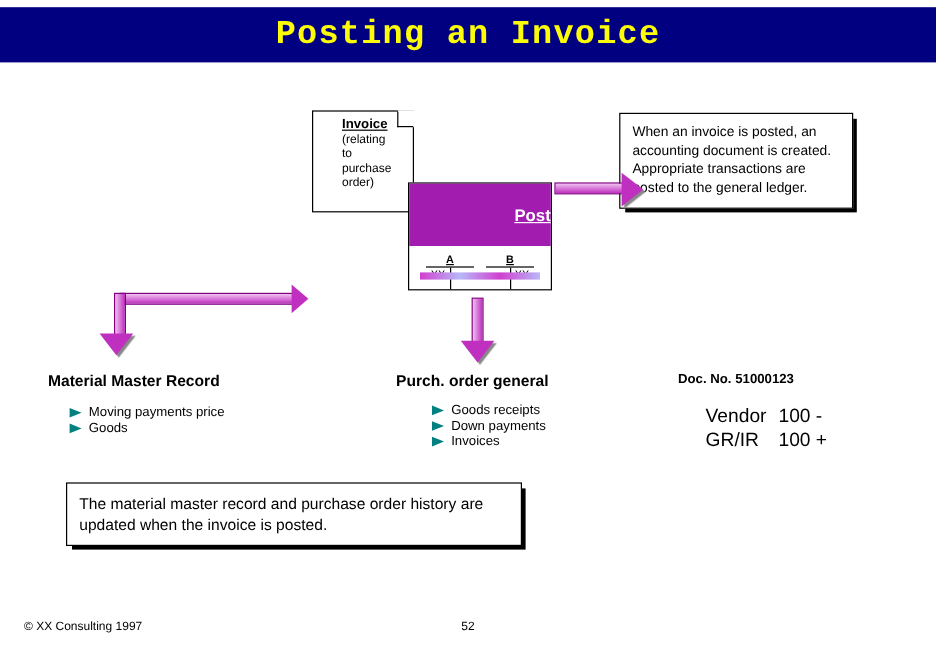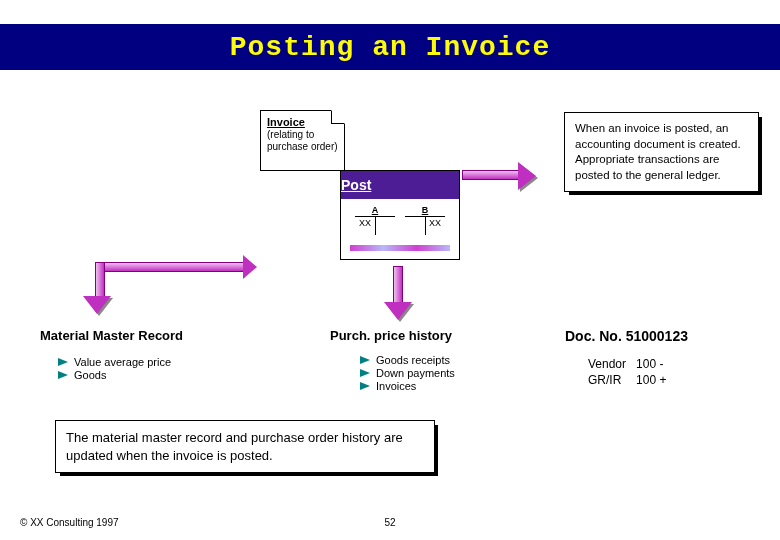--- a/index.html
+++ b/index.html
@@ -1,46 +1,46 @@
 <!DOCTYPE html>
 <html><head>
 <meta charset="utf-8">
 <style>
   * { box-sizing: border-box; margin: 0; padding: 0; }
   body { width: 780px; height: 540px; font-family: Arial, sans-serif; font-size: 12px; color: #000; background: #fff; position: relative; }
-  .title-bar { background: #000080; height: 46px; display: flex; align-items: center; justify-content: center; margin-top: 24px; }
+  .title-bar { background: #000080; height: 46px; display: flex; align-items: center; justify-content: center; margin-top: 6px; }
   .title-text { color: #fcfc08; font-size: 28px; font-family: "Courier New", monospace; font-weight: bold; letter-spacing: 1px; }
   .canvas { position: relative; width: 780px; height: 440px; }
   .shadow-box { position: absolute; border: 1px solid #000; background: #fff; padding: 8px 10px; }
   .shadow-box::after { content: ""; position: absolute; top: 4px; left: 4px; right: -4px; bottom: -4px; background: #000; z-index: -1; }
-  .invoice-doc { position: absolute; left: 260px; top: 40px; width: 85px; height: 61px; border: 1px solid #000; background: #fff; padding: 5px 6px; font-size: 10px; line-height: 1.2; }
+  .invoice-doc { position: absolute; left: 260px; top: 40px; width: 85px; height: 85px; border: 1px solid #000; background: #fff; padding: 5px 24px; font-size: 10px; line-height: 1.2; }
   .invoice-doc .corner { position: absolute; right: -1px; top: -1px; width: 14px; height: 14px; background: #fff; border-left: 1px solid #000; border-bottom: 1px solid #000; }
   .invoice-doc .corner::before { content: ""; position: absolute; left: -1px; bottom: -1px; width: 0; height: 0; border-left: 14px solid transparent; border-top: 14px solid #fff; }
   .invoice-doc u { font-weight: bold; font-size: 11px; }
   .post-box { position: absolute; left: 340px; top: 100px; width: 120px; height: 90px; border: 1px solid #000; background: #fff; }
-  .post-label { background: #4c1d95; color: #fff; text-align: left; font-weight: bold; font-size: 14px; padding: 6px 0; text-decoration: underline; }
+  .post-label { background: #a21caf; color: #fff; text-align: right; font-weight: bold; font-size: 14px; padding: 18px 0; text-decoration: underline; }
   .post-inner { position: relative; height: 60px; }
   .post-col { position: absolute; top: 6px; width: 40px; text-align: center; font-size: 9px; }
   .post-col-a { left: 14px; }
   .post-col-b { right: 14px; }
   .post-col .h { font-weight: bold; text-decoration: underline; }
   .t-line { height: 1px; background: #000; margin: 1px 0; }
   .t-vert { width: 1px; height: 18px; background: #000; margin: 0 auto; }
   .grad-bar { position: absolute; left: 350px; top: 175px; width: 100px; height: 6px; background: linear-gradient(to right, #d040d0, #b8b8f8, #d040d0, #b8b8f8); }
-  .info-box { left: 564px; top: 42px; width: 195px; font-size: 11.5px; line-height: 1.35; }
+  .info-box { left: 516px; top: 42px; width: 195px; font-size: 11.5px; line-height: 1.35; }
   .arrow-shaft-h { position: absolute; height: 10px; background: linear-gradient(#f0c0f0, #c030c0); border: 1px solid #800080; }
   .arrow-shaft-v { position: absolute; width: 10px; background: linear-gradient(to right, #f0c0f0, #c030c0); border: 1px solid #800080; }
   .arrow-head-r { position: absolute; width: 0; height: 0; border-top: 14px solid transparent; border-bottom: 14px solid transparent; border-left: 18px solid #c030c0; filter: drop-shadow(2px 2px 0 #888); }
   .arrow-head-d { position: absolute; width: 0; height: 0; border-left: 14px solid transparent; border-right: 14px solid transparent; border-top: 18px solid #c030c0; filter: drop-shadow(2px 2px 0 #888); }
   .section-title { position: absolute; font-weight: bold; font-size: 13px; }
   .bullet-list { position: absolute; font-size: 11px; }
   .bullet-row { display: flex; align-items: center; gap: 6px; margin: 1px 0; }
   .tri { width: 0; height: 0; border-top: 4px solid transparent; border-bottom: 4px solid transparent; border-left: 10px solid #008080; }
-  .doc-no { position: absolute; font-weight: bold; font-size: 14px; }
-  .ledger { position: absolute; font-size: 12px; }
+  .doc-no { position: absolute; font-weight: bold; font-size: 11px; }
+  .ledger { position: absolute; font-size: 16px; }
   .ledger td { padding: 0 8px 0 0; }
   .note-box { left: 55px; top: 350px; width: 380px; font-size: 13px; line-height: 1.35; }
   .footer { position: absolute; bottom: 12px; left: 20px; font-size: 10px; }
   .page-num { position: absolute; bottom: 12px; left: 50%; transform: translateX(-50%); font-size: 10px; }
 </style>
 </head>
 <body>
 
 <div class="title-bar">
   <span class="title-text">Posting an Invoice</span>
@@ -85,29 +85,29 @@
   <div class="arrow-shaft-v" style="left:393px; top:196px; height:38px;"></div>
   <div class="arrow-head-d" style="left:384px; top:232px;"></div>
 
   <div class="arrow-shaft-h" style="left:462px; top:100px; width:58px;"></div>
   <div class="arrow-head-r" style="left:518px; top:92px;"></div>
 
   <div class="section-title" style="left:40px; top:258px;">Material Master Record</div>
   <div class="bullet-list" style="left:58px; top:285px;">
     <div class="bullet-row">
         <div class="tri"></div>
-        <span>Value average price</span>
+        <span>Moving payments price</span>
       </div>
     <div class="bullet-row">
         <div class="tri"></div>
         <span>Goods</span>
       </div>
   </div>
 
-  <div class="section-title" style="left:330px; top:258px;">Purch. price history</div>
+  <div class="section-title" style="left:330px; top:258px;">Purch. order general</div>
   <div class="bullet-list" style="left:360px; top:283px;">
     <div class="bullet-row">
         <div class="tri"></div>
         <span>Goods receipts</span>
       </div>
     <div class="bullet-row">
         <div class="tri"></div>
         <span>Down payments</span>
       </div>
     <div class="bullet-row">

